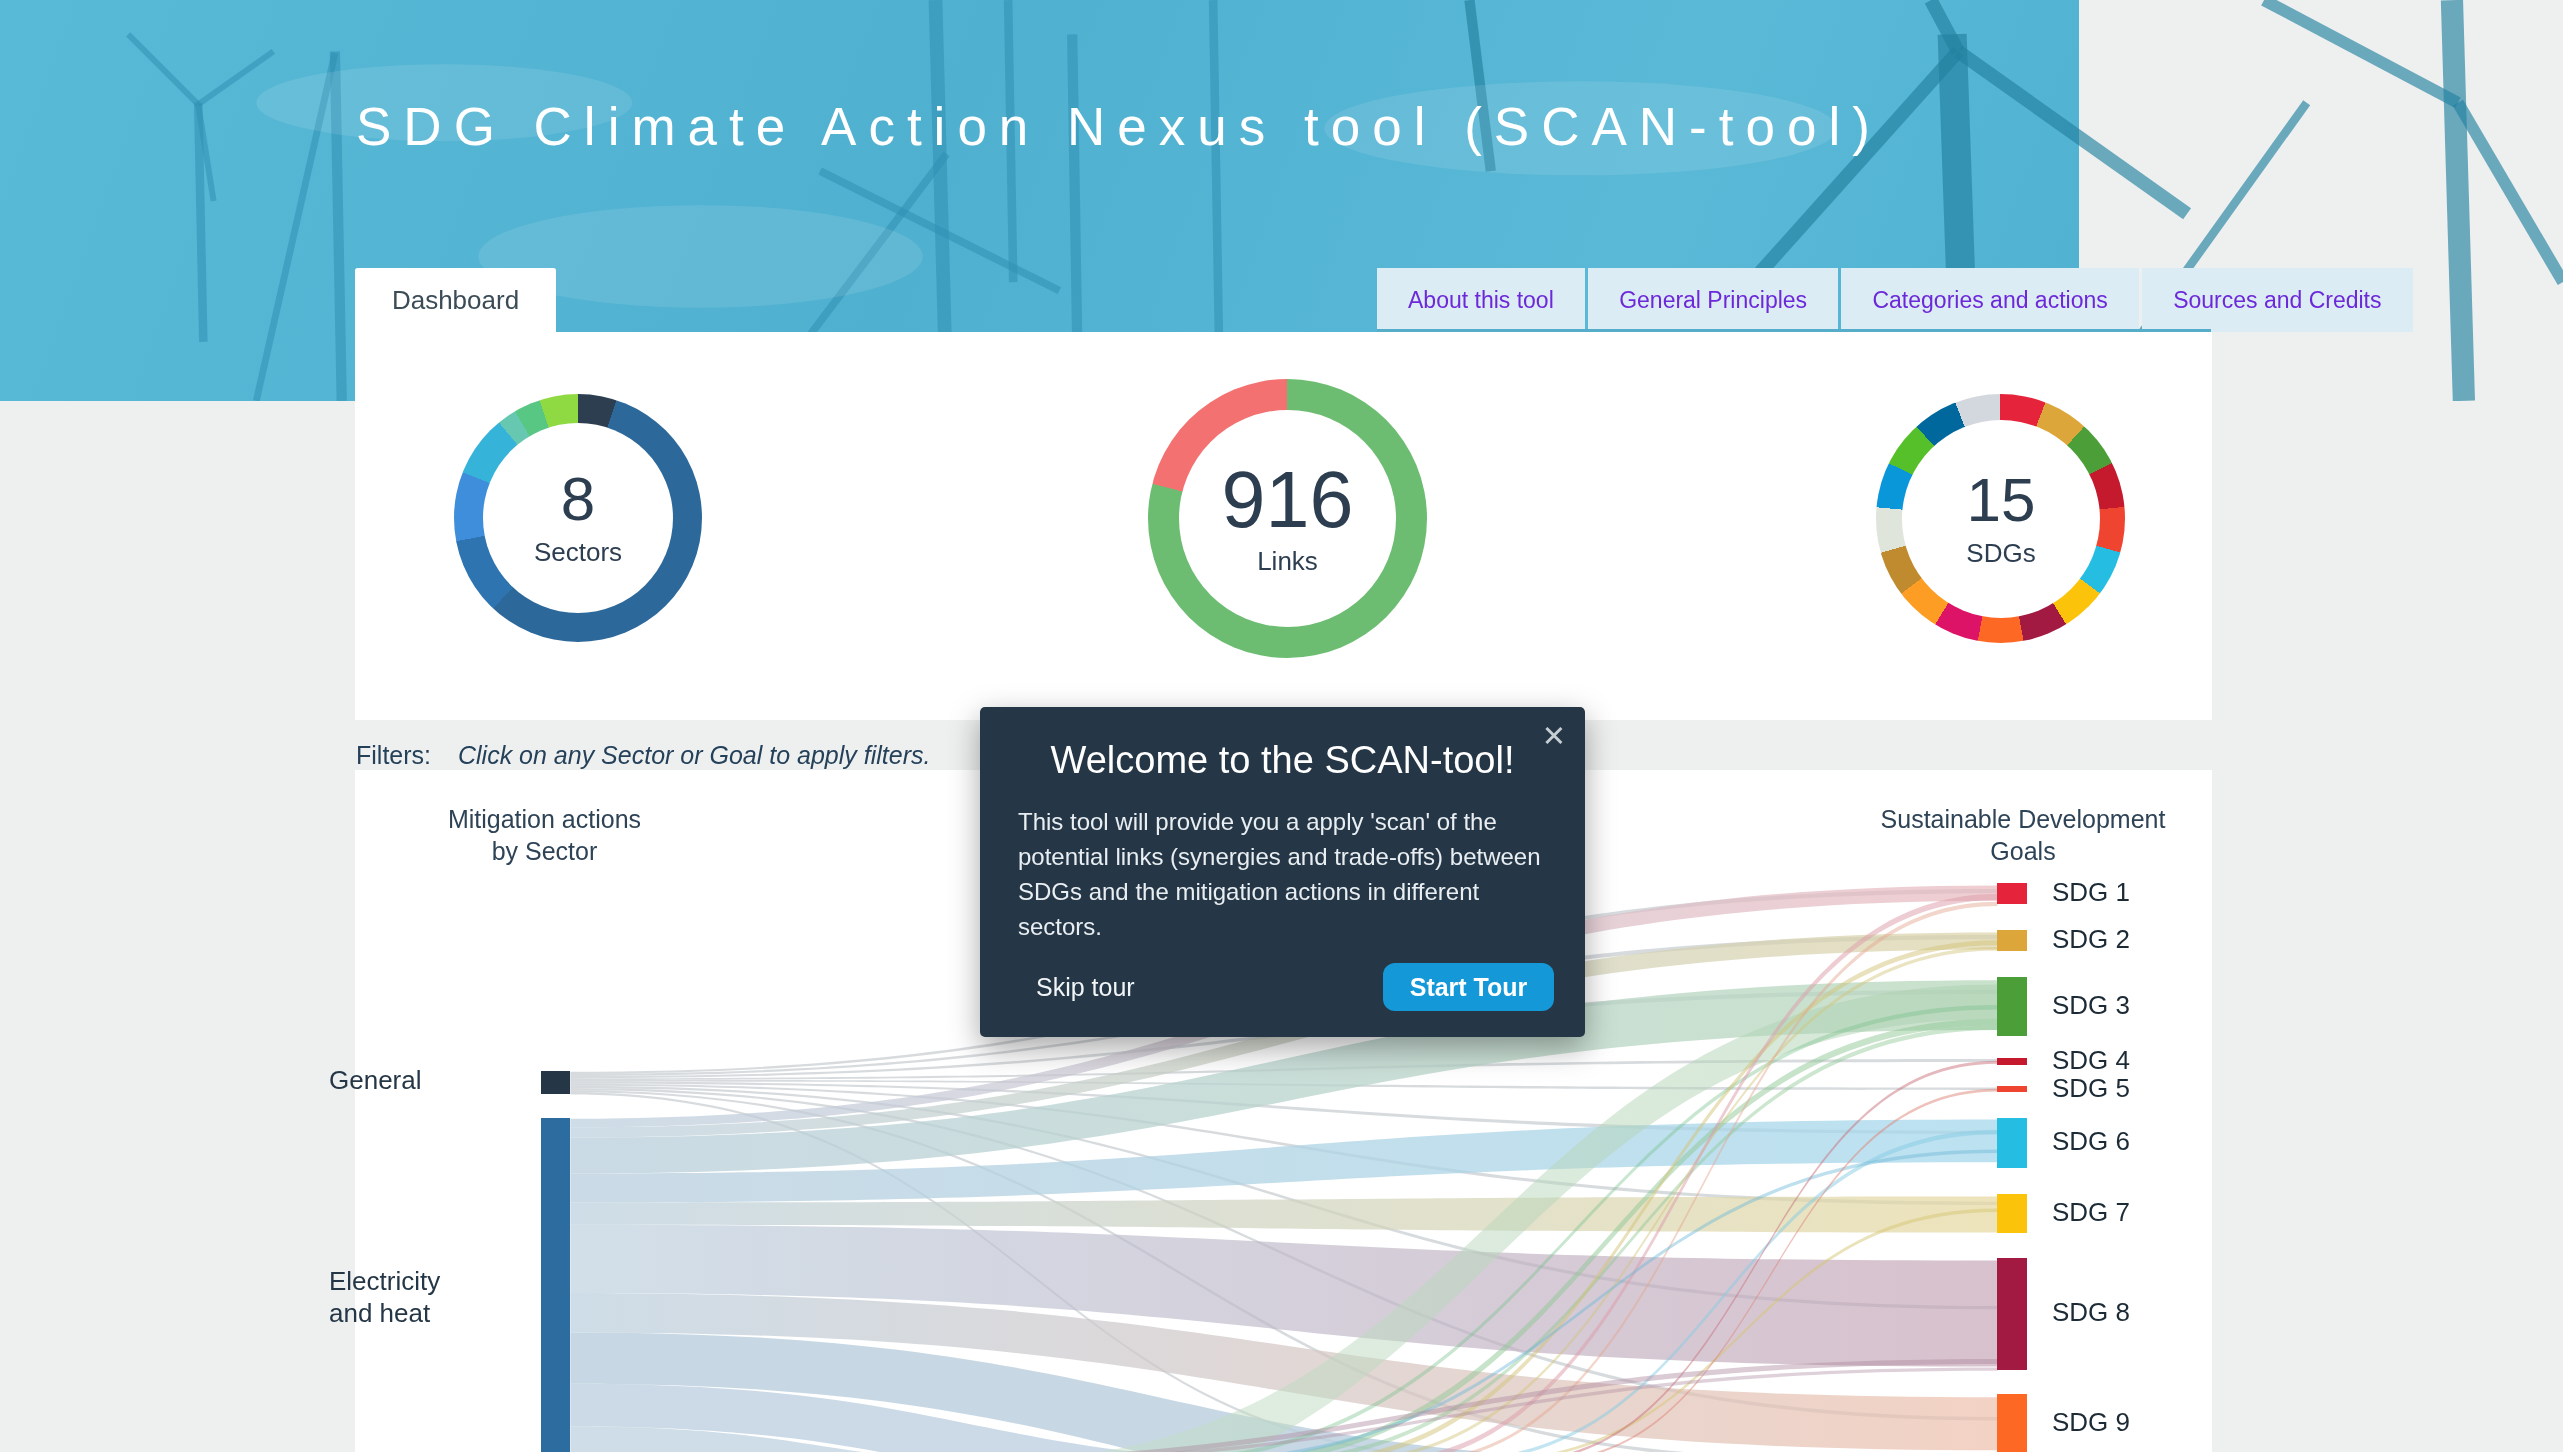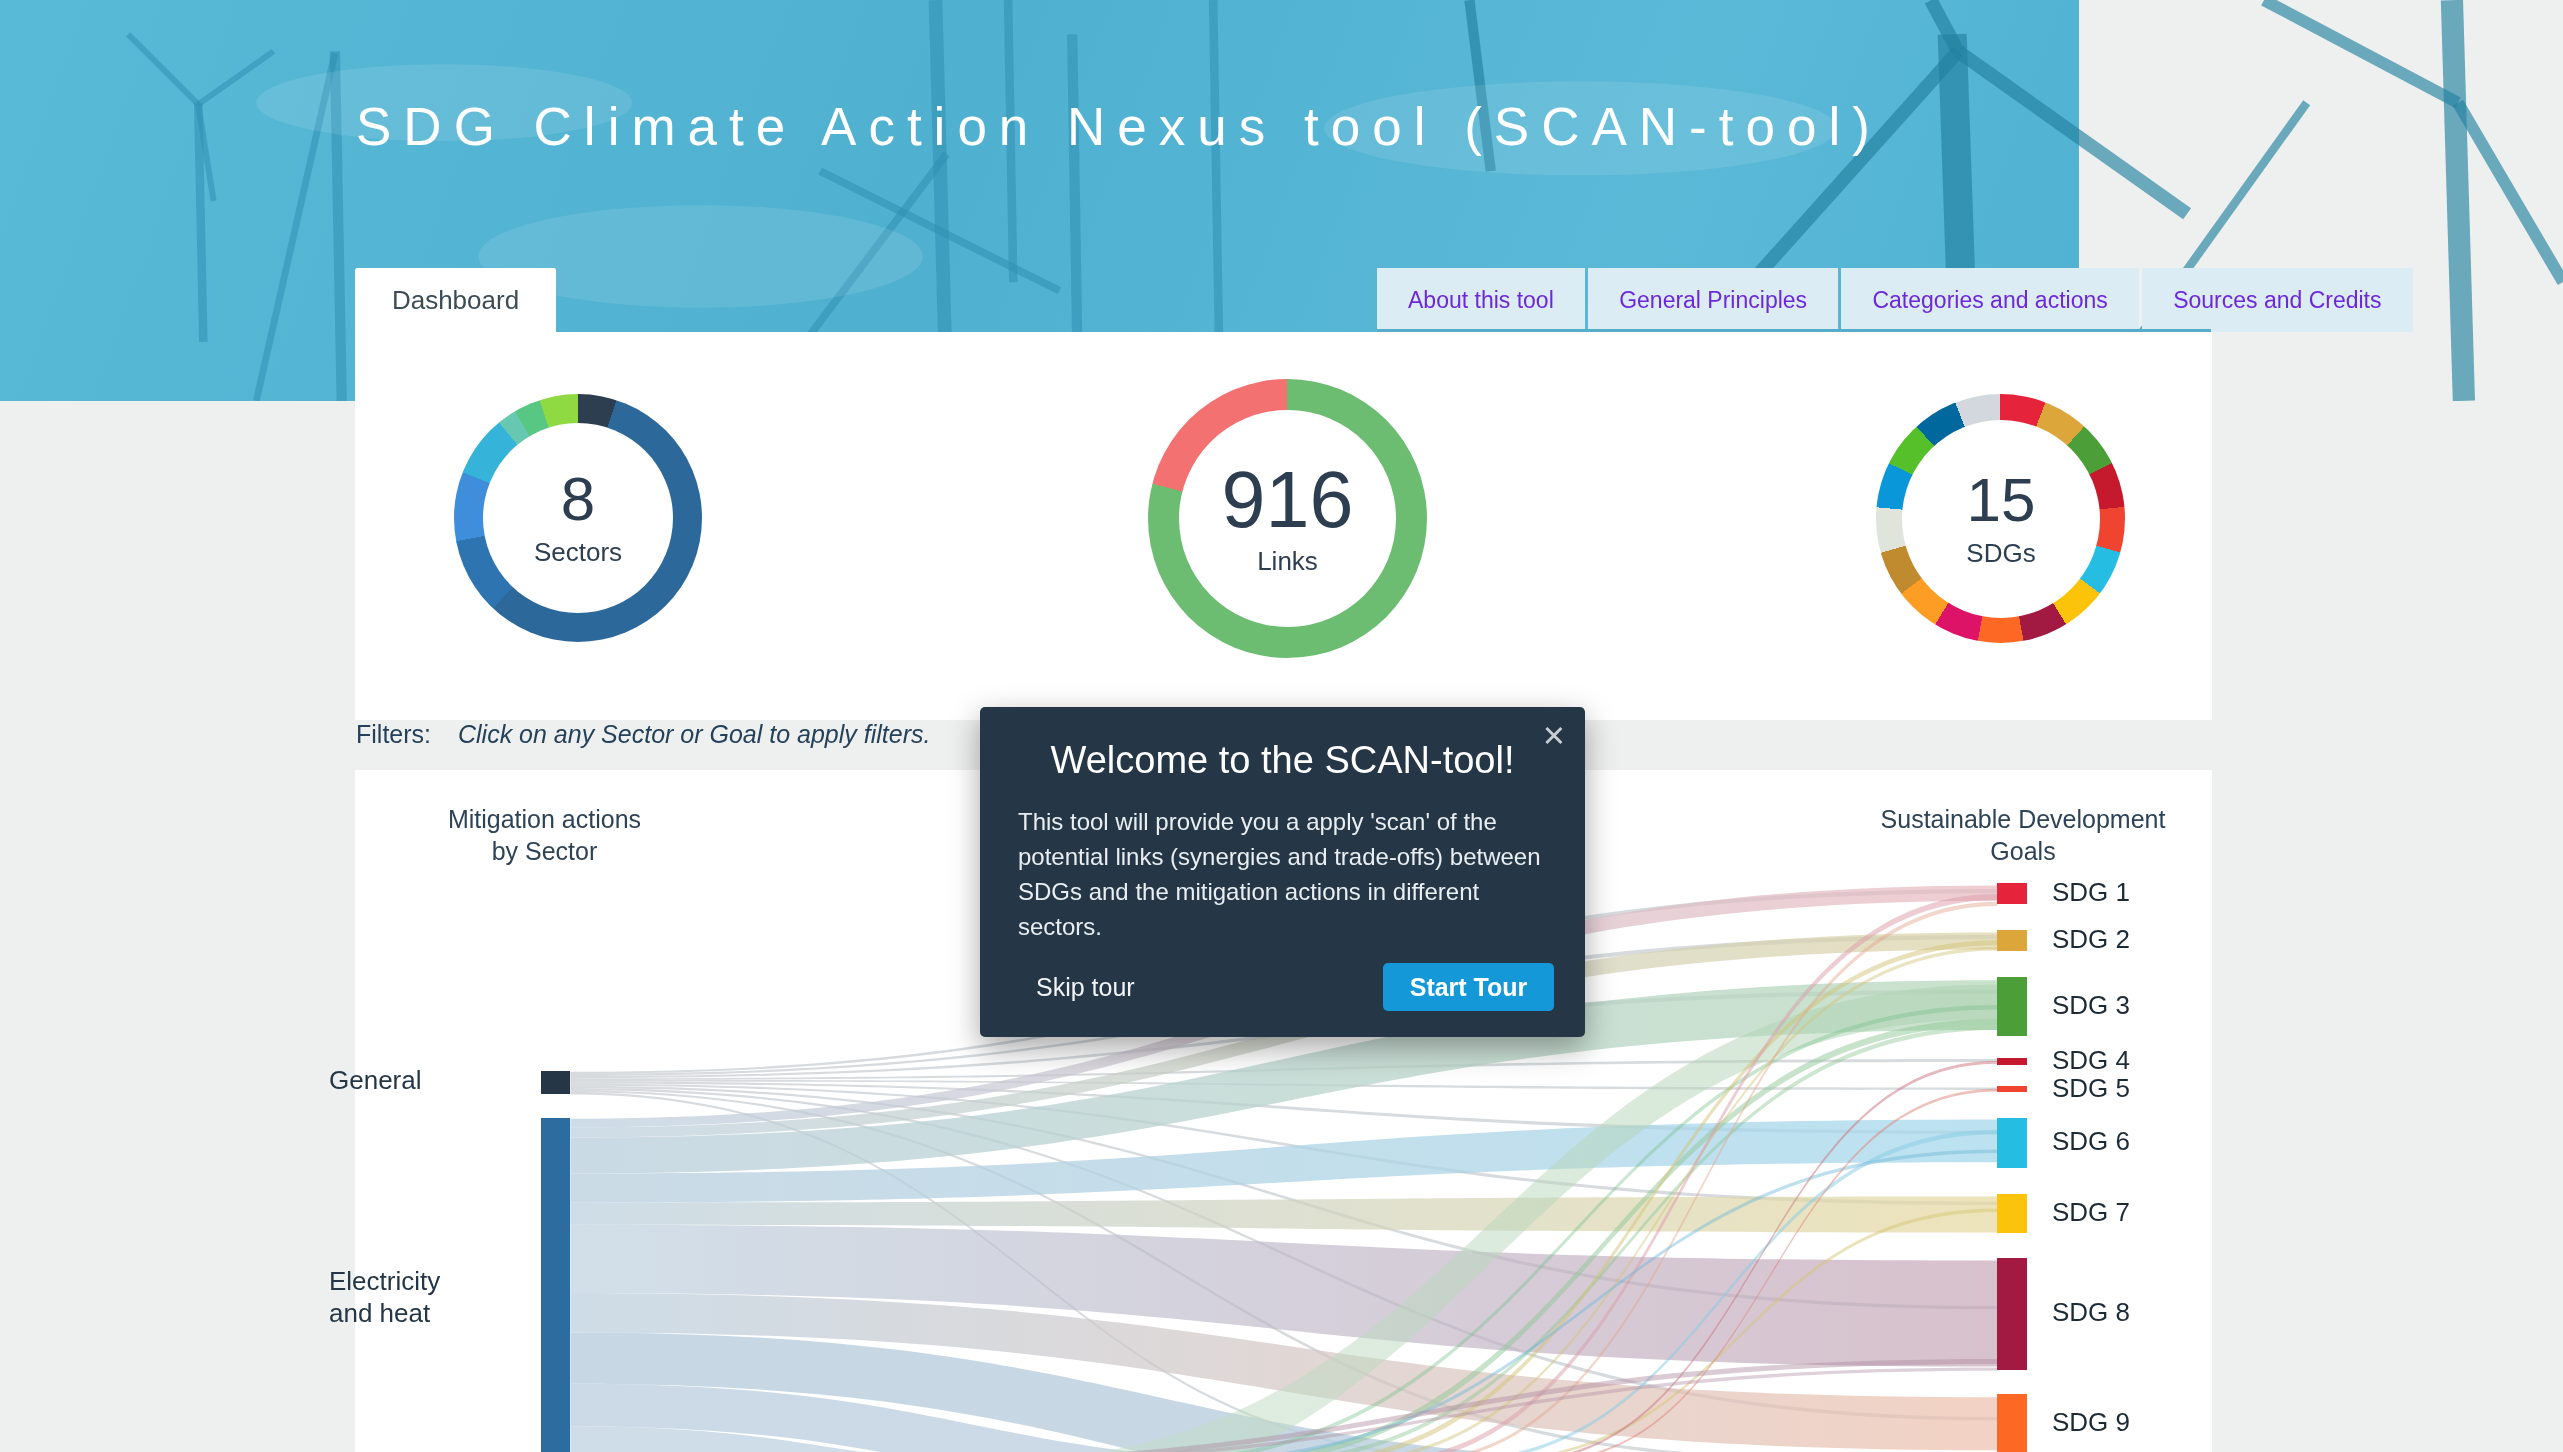--- a/index.html
+++ b/index.html
@@ -16,21 +16,21 @@
   .tab-dashboard{left:355px;top:268px;width:201px;height:64px;background:#ffffff;
                  display:flex;align-items:center;justify-content:center;
                  font-size:26px;color:#3b4c57;border-radius:2.6px 2.6px 0 0;cursor:pointer;}
   .tabs-right{left:1377px;top:268px;height:64px;display:flex;gap:3.4px;}
   .tabs-right .tab{background:#dcecf4;color:#6d28d9;font-size:23px;display:flex;
                    align-items:center;justify-content:center;padding:0 31px;cursor:pointer;}
   .tabs-underline{left:1377px;top:329px;width:834px;height:3.4px;background:#56adca;}
   
   .stats-panel{left:355px;top:332px;width:1857px;height:388px;background:#ffffff;}
   .filters-bar{left:0;top:720px;width:2563px;height:50px;background:#eef0f0;
-               display:flex;align-items:flex-start;}
+               display:flex;align-items:flex-end;}
   .filters-bar .flabel{margin-left:356px;font-size:25px;color:#25415a;}
   .filters-bar .fhint{margin-left:27px;font-size:25px;color:#25415a;font-style:italic;}
   .sankey-panel{left:355px;top:770px;width:1857px;height:683px;background:#ffffff;}
   
   .donut{position:absolute;border-radius:50%;}
   .donut .hole{position:absolute;background:#ffffff;border-radius:50%;
                display:flex;flex-direction:column;align-items:center;justify-content:center;}
   .donut .num{color:#2c3e50;font-weight:400;line-height:1;}
   .donut .cap{color:#2c3e50;font-size:26px;margin-top:6.8px;}
   
@@ -40,21 +40,21 @@
   .node{position:absolute;cursor:pointer;}
   
   .modal{left:980px;top:707px;width:605px;height:330px;background:#253746;z-index:50;
          border-radius:5.1px;box-shadow:0 10.3px 31px rgba(0,0,0,.35);color:#ffffff;}
   .modal .mtitle{text-align:center;font-size:38px;margin-top:32px;font-weight:400;}
   .modal .mclose{position:absolute;right:19px;top:12px;font-size:29px;color:#c7ced4;cursor:pointer;}
   .modal .mbody{margin:22px 38px 0 38px;font-size:24px;line-height:35px;color:#e9eef2;}
   .modal .mfooter{position:absolute;left:0;right:0;bottom:26px;display:flex;
                   align-items:center;justify-content:space-between;padding:0 31px 0 56px;gap:12px;}
   .modal .skip{font-size:25px;color:#f2f5f7;cursor:pointer;}
-  .modal .start{width:171px;height:48px;border-radius:5px;display:flex;align-items:center;
+  .modal .start{width:171px;height:48px;border-radius:12px;display:flex;align-items:center;
                 justify-content:center;font-size:25px;font-weight:bold;color:#ffffff;cursor:pointer;}
   #flows{position:absolute;left:355px;top:770px;z-index:1;}
   .layer2{z-index:2;}
 </style>
 </head>
 <body>
 
 <div class="abs hero">
   <svg width="2563" height="401" viewBox="0 0 3000 469">
     <g stroke="#2f8fb3" stroke-opacity="0.55" fill="none">

